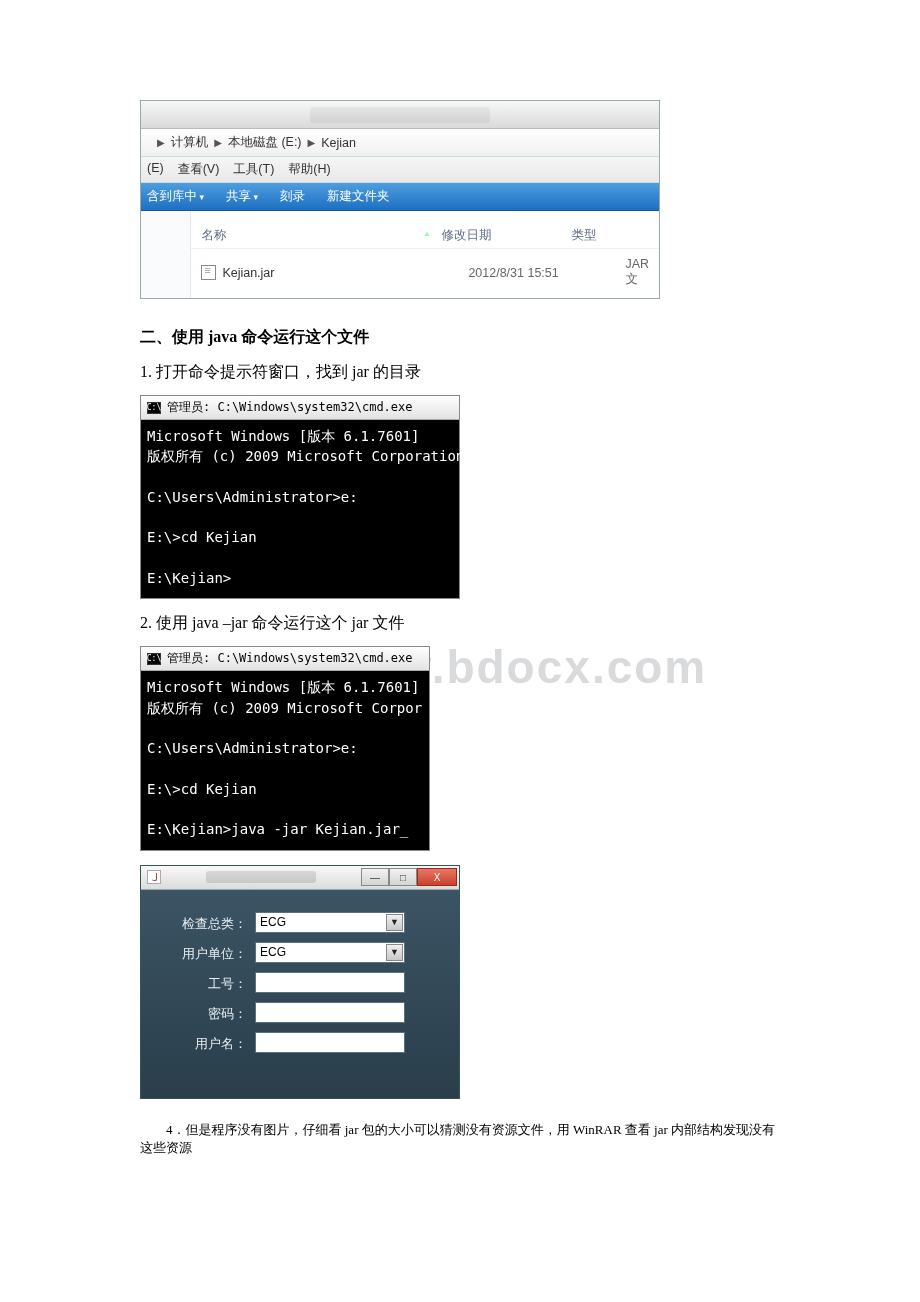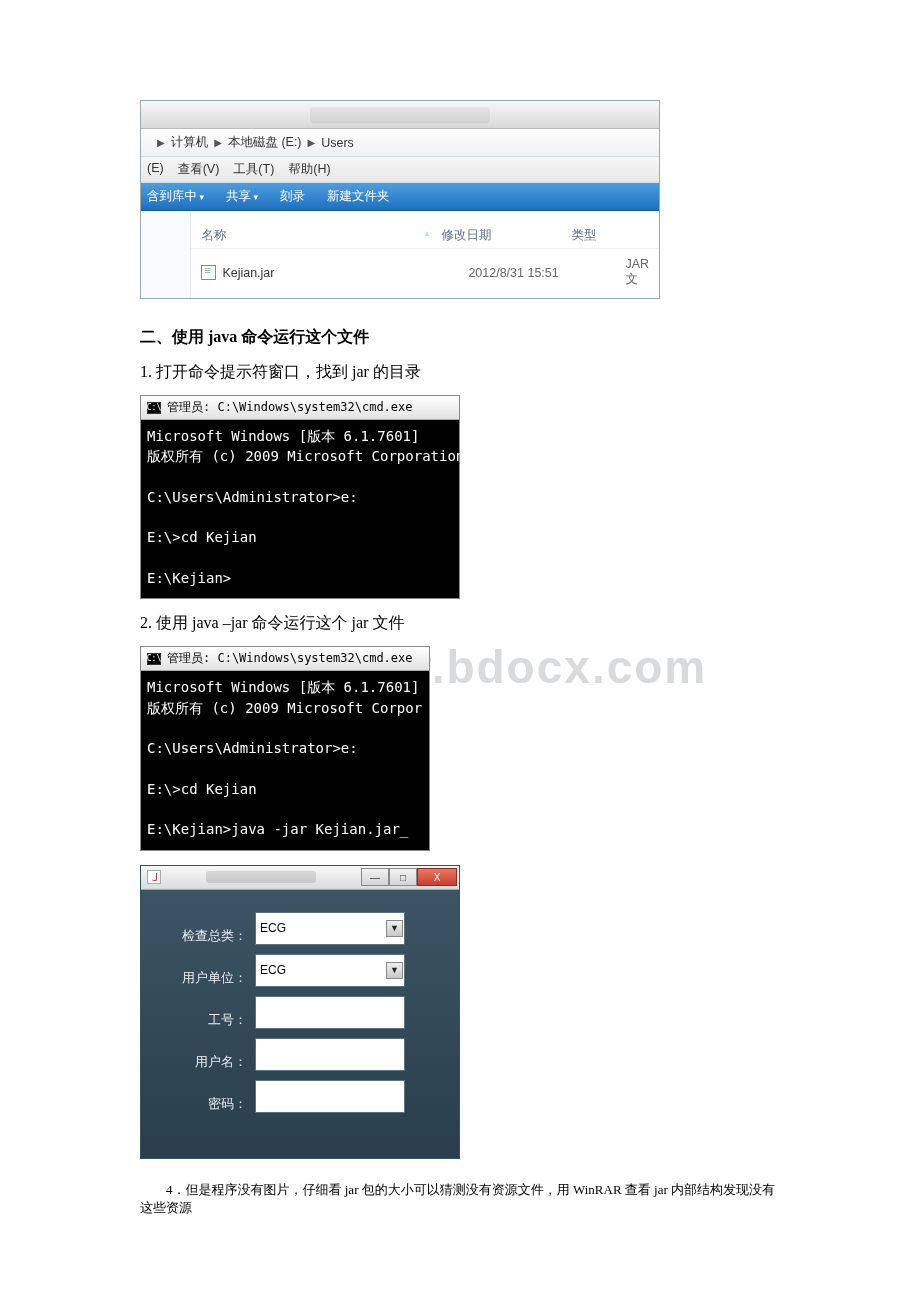--- a/index.html
+++ b/index.html
@@ -188,21 +188,21 @@
   .app-body{
     padding:22px 24px 36px 24px;
   }
   .form-row{
     display:flex;align-items:flex-end;margin-bottom:9px;
   }
   .form-row label{
     width:82px;text-align:right;color:#e8eef2;font-size:13px;margin-right:8px;
   }
   .form-row .field{
-    width:150px;height:33px;background:#fff;border:1px solid #5a7180;
+    width:150px;height:21px;background:#fff;border:1px solid #5a7180;
     font-size:12px;color:#000;padding:1px 4px;display:flex;align-items:center;justify-content:space-between;
   }
   .form-row .field input{
     border:none;outline:none;width:100%;height:100%;background:transparent;font-size:12px;font-family:inherit;
   }
   .combo-btn{
     width:17px;height:17px;margin-right:-3px;
     background:linear-gradient(#f0f0f0,#c8c8c8);border:1px solid #888;
     display:flex;align-items:center;justify-content:center;font-size:9px;color:#222;
   }
@@ -213,21 +213,21 @@
 <div class="content">
 
   <div class="explorer">
     <div class="exp-titlebar"></div>
     <div class="exp-path">
       <span class="tri">▶</span>
       <span>计算机</span>
       <span class="tri">▶</span>
       <span>本地磁盘 (E:)</span>
       <span class="tri">▶</span>
-      <span>Users</span>
+      <span>Kejian</span>
     </div>
     <div class="exp-menu">
       <span><span>(E)</span></span>
       <span>查看(V)</span>
       <span>工具(T)</span>
       <span>帮助(H)</span>
     </div>
     <div class="exp-toolbar">
       <span class="drop">含到库中</span>
       <span class="drop">共享</span>
@@ -319,29 +319,29 @@
           <span class="combo-btn">▼</span>
         </div>
       </div>
       <div class="form-row">
         <label>工号：</label>
         <div class="field">
           <input type="text" value="" style="">
         </div>
       </div>
       <div class="form-row">
+        <label>密码：</label>
+        <div class="field">
+          <input type="password" value="" style="">
+        </div>
+      </div>
+      <div class="form-row">
         <label>用户名：</label>
         <div class="field">
           <input type="text" value="" style="">
         </div>
       </div>
-      <div class="form-row">
-        <label>密码：</label>
-        <div class="field">
-          <input type="password" value="" style="">
-        </div>
-      </div>
     </div>
   </div>
 
   <p class="doc-p4">4．但是程序没有图片，仔细看 jar 包的大小可以猜测没有资源文件，用 WinRAR 查看 jar 内部结构发现没有这些资源</p>
 
 </div>
 
 </body></html>

